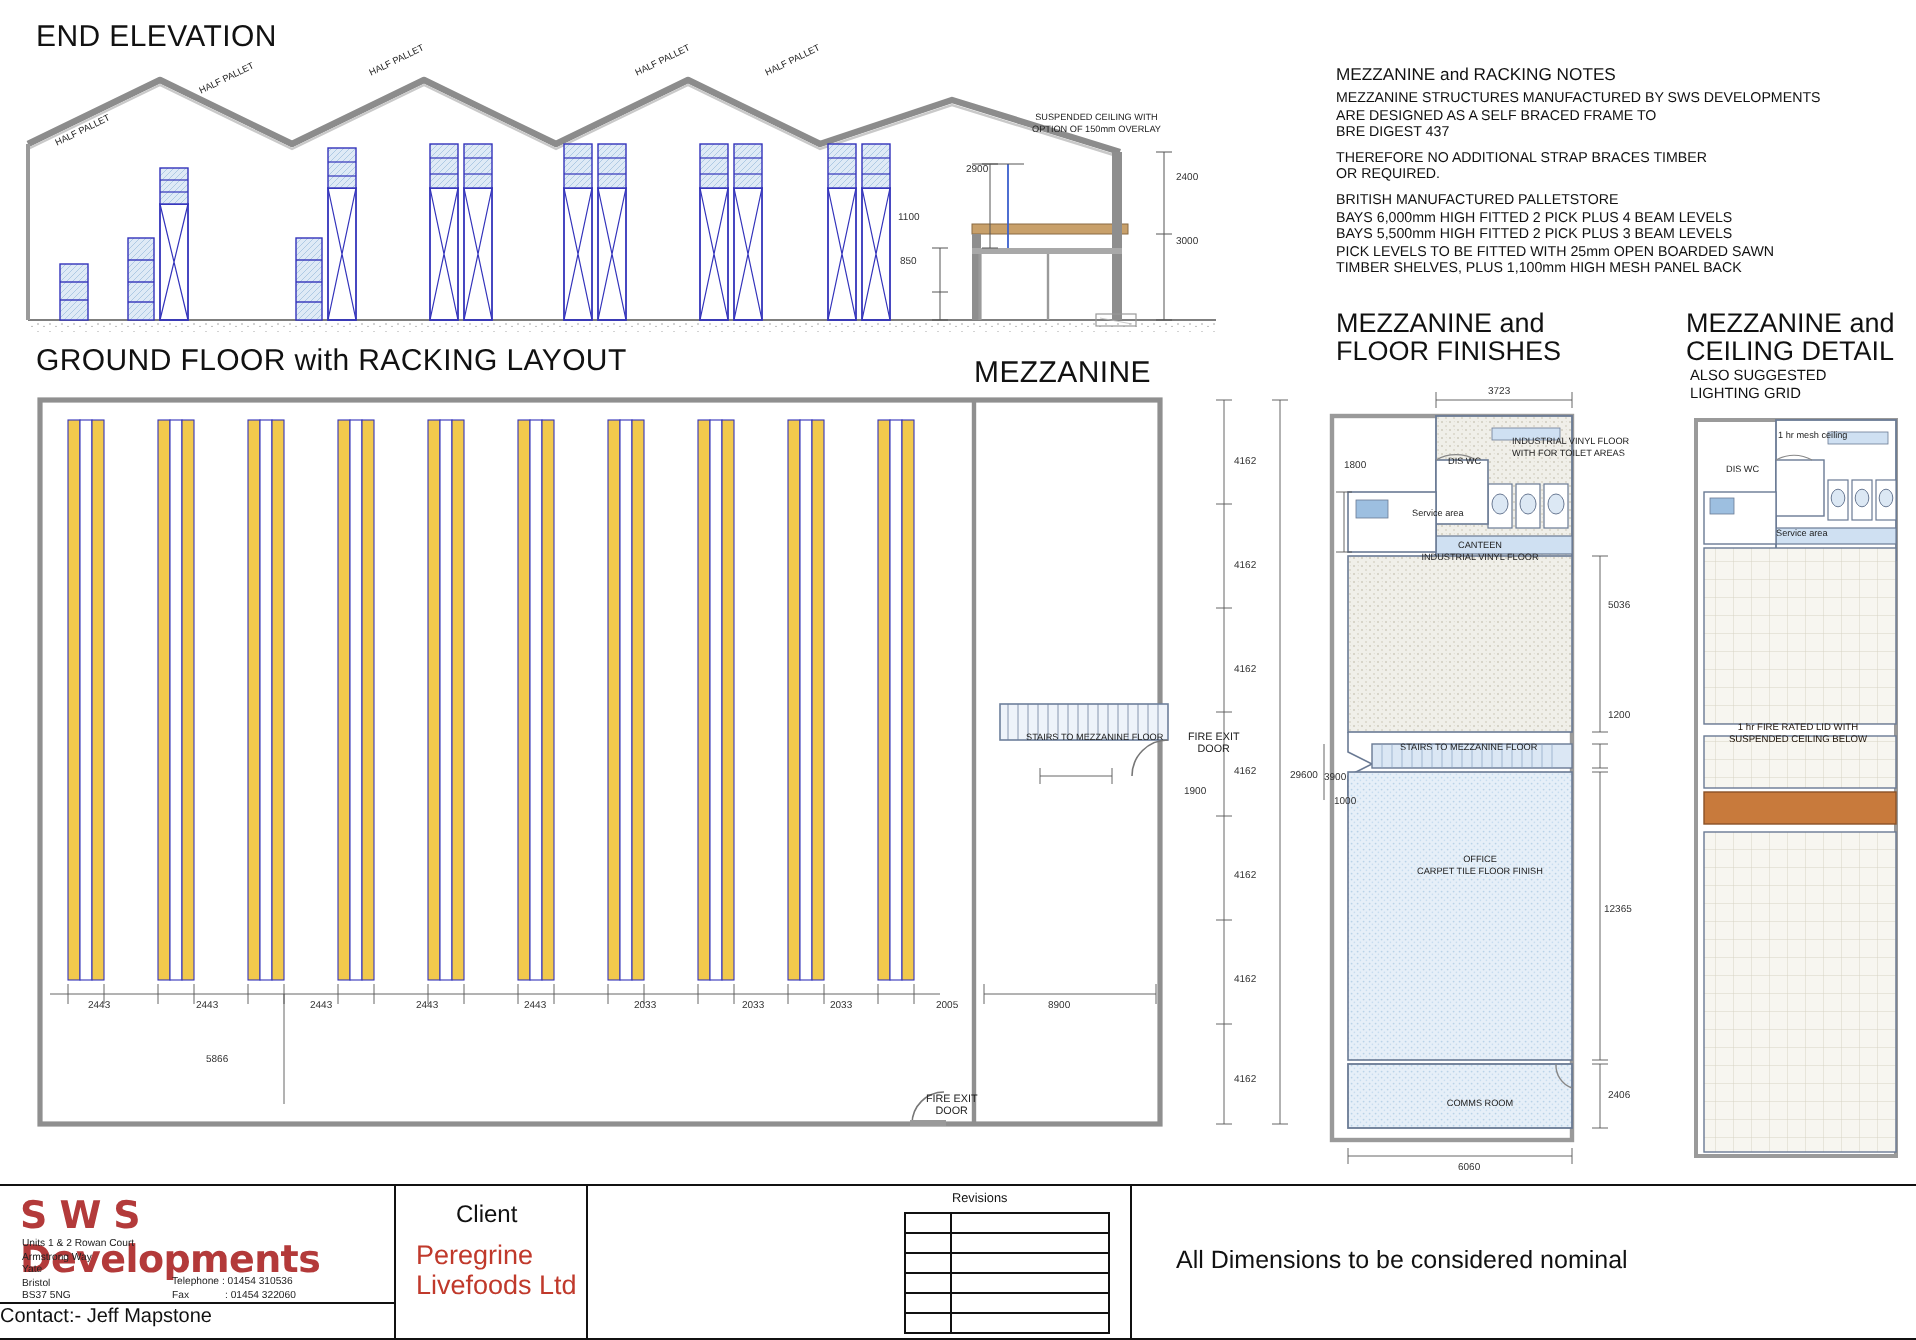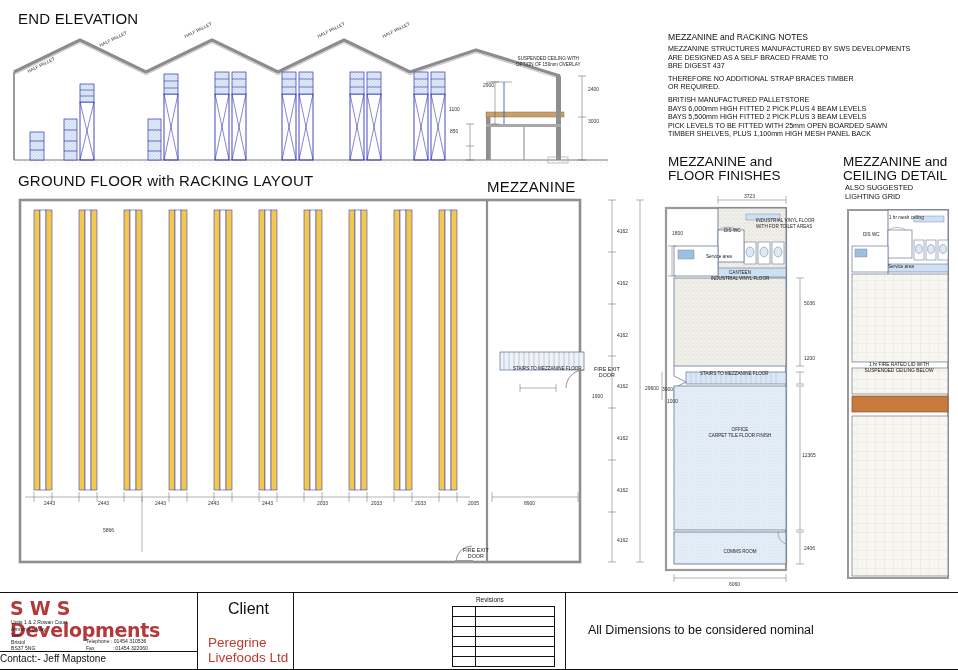--- a/index.html
+++ b/index.html
@@ -15,21 +15,21 @@
   .dim{font-size:5px;color:#333;white-space:nowrap;}
   svg{display:block;}
   
   #titleblock{position:absolute;left:0;top:592px;width:958px;height:78px;
       border-top:1.6px solid #111;border-bottom:1.6px solid #111;box-sizing:border-box;}
   .tb-cell{position:absolute;top:0;height:78px;box-sizing:border-box;border-right:1.2px solid #111;}
   .sws{font-size:19px;font-weight:bold;color:#b33a3a;letter-spacing:-.3px;
        font-family:"DejaVu Sans",sans-serif;}
   .addr{font-size:5.1px;line-height:6.6px;color:#222;}
   .contact{font-size:10px;color:#111;}
-  .client-l{font-size:16px;color:#111;}
+  .client-l{font-size:12px;color:#111;}
   .client-n{font-size:13.5px;line-height:15px;color:#c0392b;}
   .quote{font-size:8.6px;color:#1a1ad0;}
   .qrow{font-size:6.4px;line-height:9.2px;color:#111;}
   .scale{font-size:13px;color:#111;}
   .revh{font-size:6.4px;color:#111;}
   .alldim{font-size:12.5px;color:#111;}
   table.rev{border-collapse:collapse;}
   table.rev td{border:1px solid #111;height:9px;padding:0;}
 </style>
 </head>
@@ -571,21 +571,21 @@
     <div class="addr" style="position:absolute;left:86px;top:45px;">
       <div><span>Telephone</span> <span>: 01454 310536</span></div>
       <div><span>Fax</span><span style="display:inline-block;width:18px;"></span><span>: 01454 322060</span></div>
     </div>
     <div style="position:absolute;left:0;right:0;top:58px;border-top:1.2px solid #111;"></div>
     <div class="contact" style="position:absolute;left:0;top:60px;">Contact:- Jeff Mapstone</div>
   </div>
 
   <div class="tb-cell" style="left:198px;width:96px;">
     <div class="client-l" style="position:absolute;left:30px;top:7px;">Client</div>
-    <div class="client-n" style="position:absolute;left:10px;top:42px;">
+    <div class="client-n" style="position:absolute;left:10px;top:27px;">
       <div>Peregrine</div>
       <div>Livefoods Ltd</div>
     </div>
   </div>
 
 
   <div class="tb-cell" style="left:442px;width:124px;">
     <div class="revh" style="position:absolute;left:34px;top:3px;">Revisions</div>
     <table class="rev" style="position:absolute;left:10px;top:13px;">
       <tbody>

